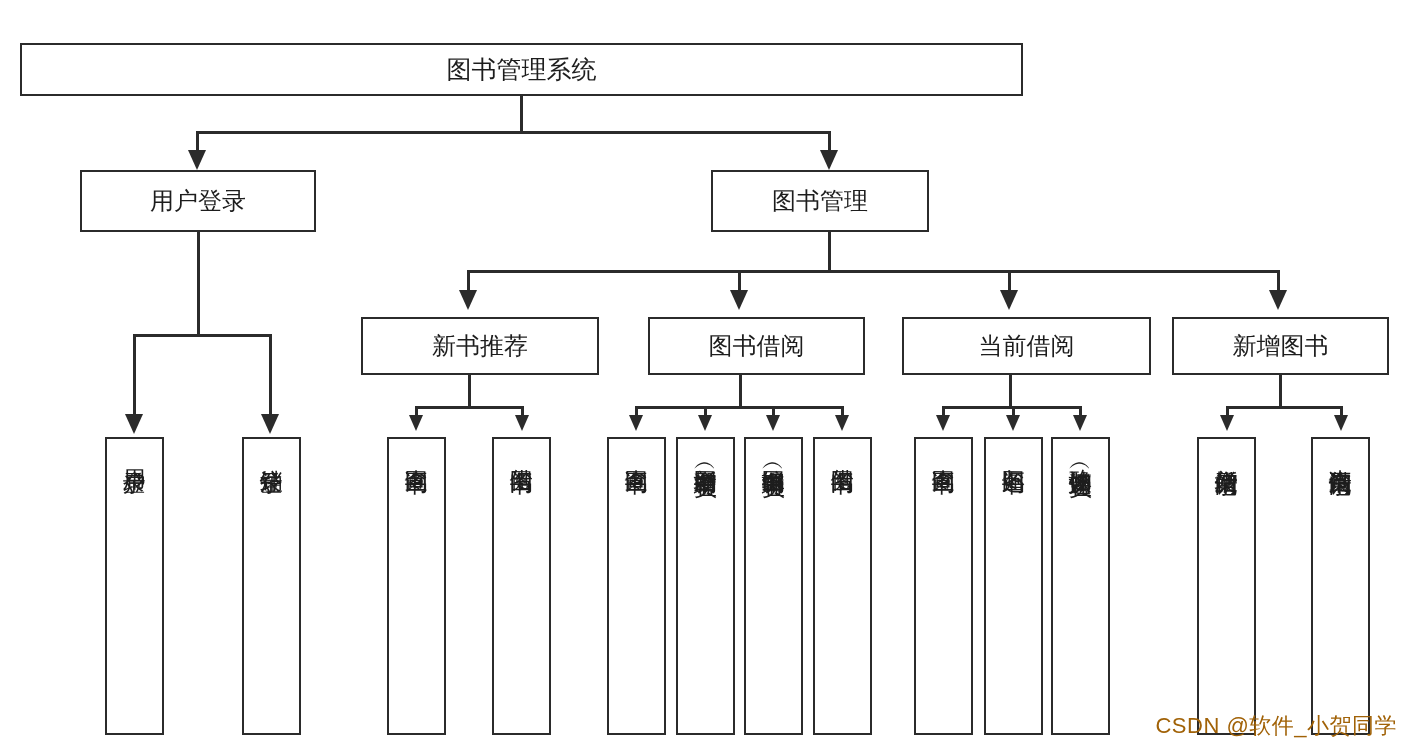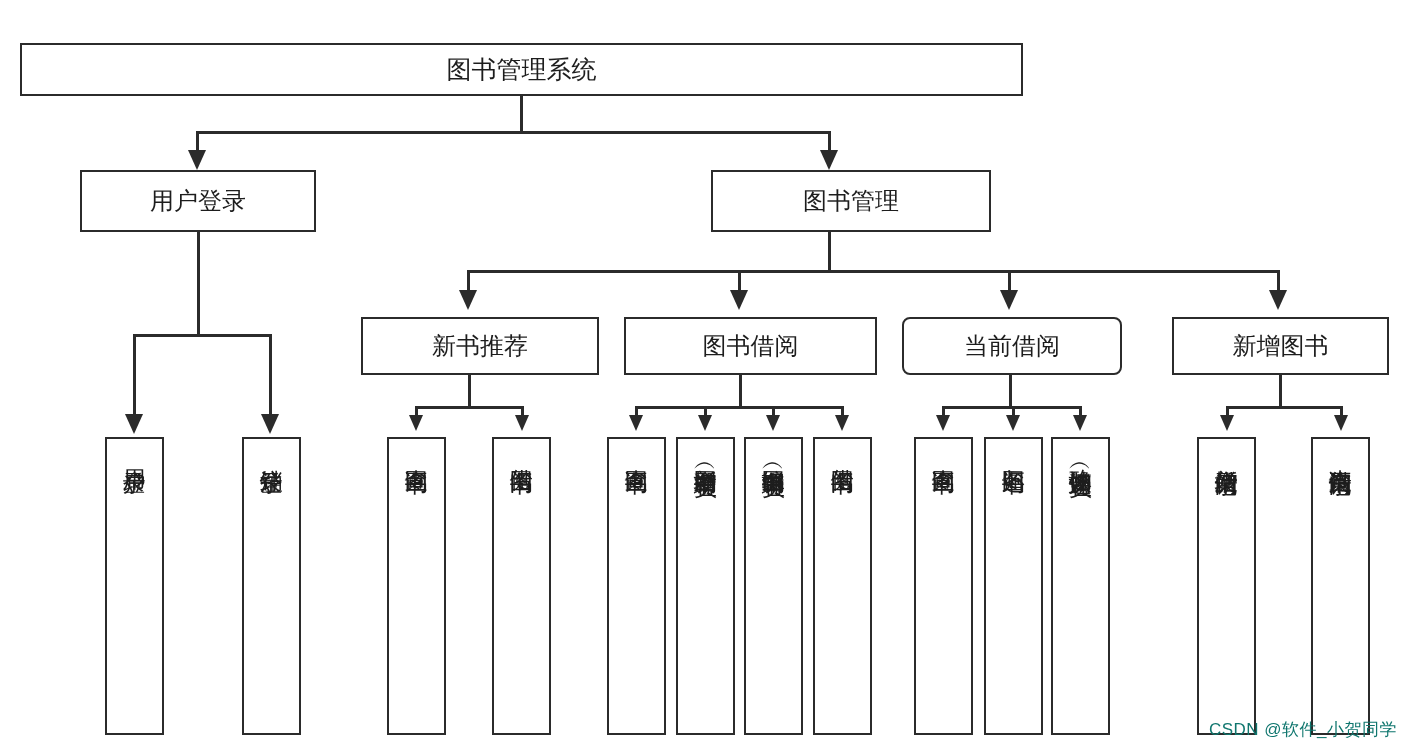--- a/index.html
+++ b/index.html
@@ -73,22 +73,22 @@
   .arrow.big {
     border-left-width: 9px;
     border-right-width: 9px;
     border-top-width: 20px;
   }
   
   #watermark {
     position: absolute;
     right: 8px;
     bottom: 6px;
-    font-size: 17px;
-    color: #0f766e;
+    font-size: 22px;
+    color: #a16207;
     letter-spacing: 0.5px;
     z-index: 5;
     white-space: nowrap;
   }
 </style>
 </head>
 <body>
 
 <div id="canvas">
 
@@ -103,21 +103,21 @@
   <div class="conn vline" style="left:196px; top:131px; width:2.5px; height:22px;"></div>
   <div class="arrow big" style="left:188px; top:150px;"></div>
 
   <div class="conn vline" style="left:828px; top:131px; width:2.5px; height:22px;"></div>
   <div class="arrow big" style="left:820px; top:150px;"></div>
 
   <div class="node lvl2" style="left:80px; top:170px; width:236px; height:62px;">
     <span>用户登录</span>
   </div>
 
-  <div class="node lvl2" style="left:711px; top:170px; width:280px; height:62px;">
+  <div class="node lvl2" style="left:711px; top:170px; width:218px; height:62px;">
     <span>图书管理</span>
   </div>
 
   <div class="conn vline" style="left:197px; top:232px; width:2.5px; height:103px;"></div>
   <div class="conn hline" style="left:133px; top:334px; width:136px; height:2.5px;"></div>
   <div class="conn vline" style="left:133px; top:334px; width:2.5px; height:83px;"></div>
   <div class="arrow big" style="left:125px; top:414px;"></div>
   <div class="conn vline" style="left:269px; top:334px; width:2.5px; height:83px;"></div>
   <div class="arrow big" style="left:261px; top:414px;"></div>
 
@@ -128,24 +128,24 @@
   <div class="conn vline" style="left:738px; top:270px; width:2.5px; height:23px;"></div>
   <div class="arrow big" style="left:730px; top:290px;"></div>
   <div class="conn vline" style="left:1008px; top:270px; width:2.5px; height:23px;"></div>
   <div class="arrow big" style="left:1000px; top:290px;"></div>
   <div class="conn vline" style="left:1277px; top:270px; width:2.5px; height:23px;"></div>
   <div class="arrow big" style="left:1269px; top:290px;"></div>
 
   <div class="node lvl3" style="left:361px; top:317px; width:238px; height:58px;">
     <span>新书推荐</span>
   </div>
-  <div class="node lvl3" style="left:624px; top:317px; width:253px; height:58px;">
+  <div class="node lvl3" style="left:648px; top:317px; width:217px; height:58px;">
     <span>图书借阅</span>
   </div>
-  <div class="node lvl3" style="left:902px; top:317px; width:220px; height:58px;border-radius:8px;">
+  <div class="node lvl3" style="left:902px; top:317px; width:249px; height:58px;">
     <span>当前借阅</span>
   </div>
   <div class="node lvl3" style="left:1172px; top:317px; width:217px; height:58px;">
     <span>新增图书</span>
   </div>
 
   <div class="conn vline" style="left:468px; top:375px; width:2.5px; height:32px;"></div>
   <div class="conn hline" style="left:415px; top:406px; width:108px; height:2.5px;"></div>
   <div class="conn vline" style="left:415px; top:406px; width:2.5px; height:12px;"></div>
   <div class="arrow" style="left:409px; top:415px;"></div>

